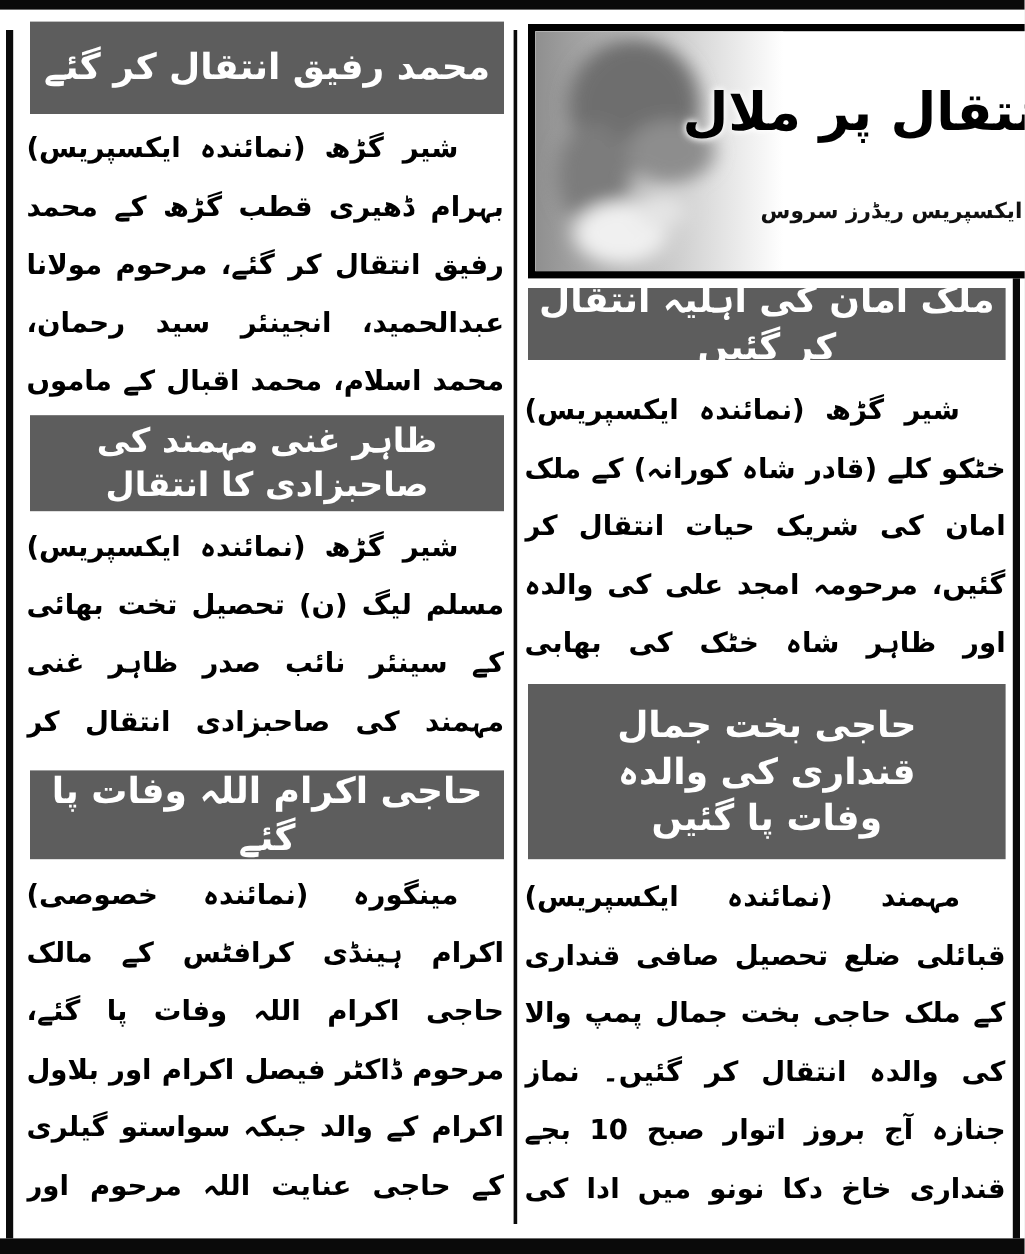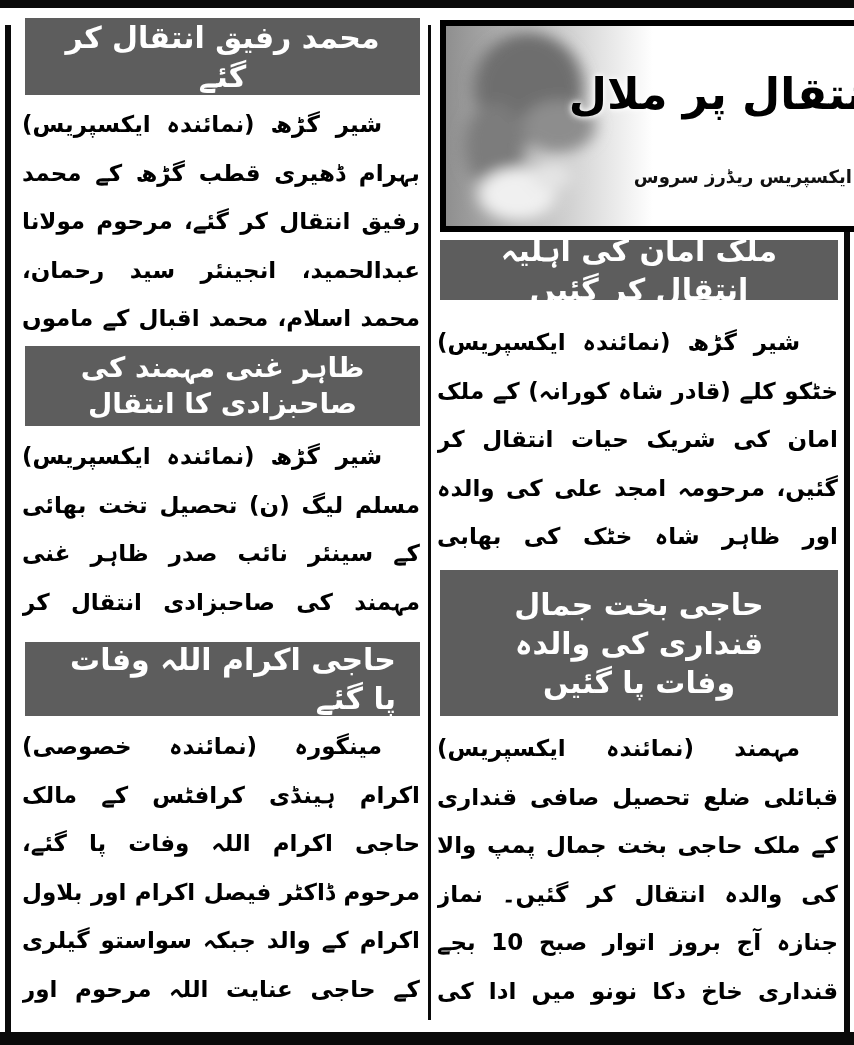--- a/index.html
+++ b/index.html
@@ -21,42 +21,42 @@
   .hbar{
     position:absolute;
     background:#5d5d5d;
     color:#ffffff;
     display:flex;align-items:center;justify-content:center;
     text-align:center;
     direction:rtl;
     font-weight:bold;
     font-size:30px;
     line-height:1.3;
-    padding:0 24px;
+    padding:0 8px;
     box-sizing:border-box;
     z-index:3;
     overflow:hidden;
   }
   .abody{
     position:absolute;
     direction:rtl;
     text-align:justify;
     color:#000000;
     font-weight:bold;
     font-size:23px;
     line-height:48.5px;
     text-indent:38px;
     overflow:hidden;
     z-index:1;
   }
   .h-l1{left:25px;top:18px;width:395px;height:77px;}
   .b-l1{left:22px;top:100px;width:398px;height:244px;}
   .h-l2{left:25px;top:346px;width:395px;height:80px;font-size:28px;}
   .b-l2{left:22px;top:432px;width:398px;height:198px;}
-  .h-l3{left:25px;top:642px;width:395px;height:74px;text-align:right;}
+  .h-l3{left:25px;top:642px;width:395px;height:74px;}
   .b-l3{left:22px;top:722px;width:398px;height:294px;}
 
   .masthead{
     position:absolute;
     left:440px;top:20px;width:452px;height:212px;
     background:#ffffff;
     border:6px solid #000000;
     box-sizing:border-box;
     z-index:3;
     overflow:hidden;

